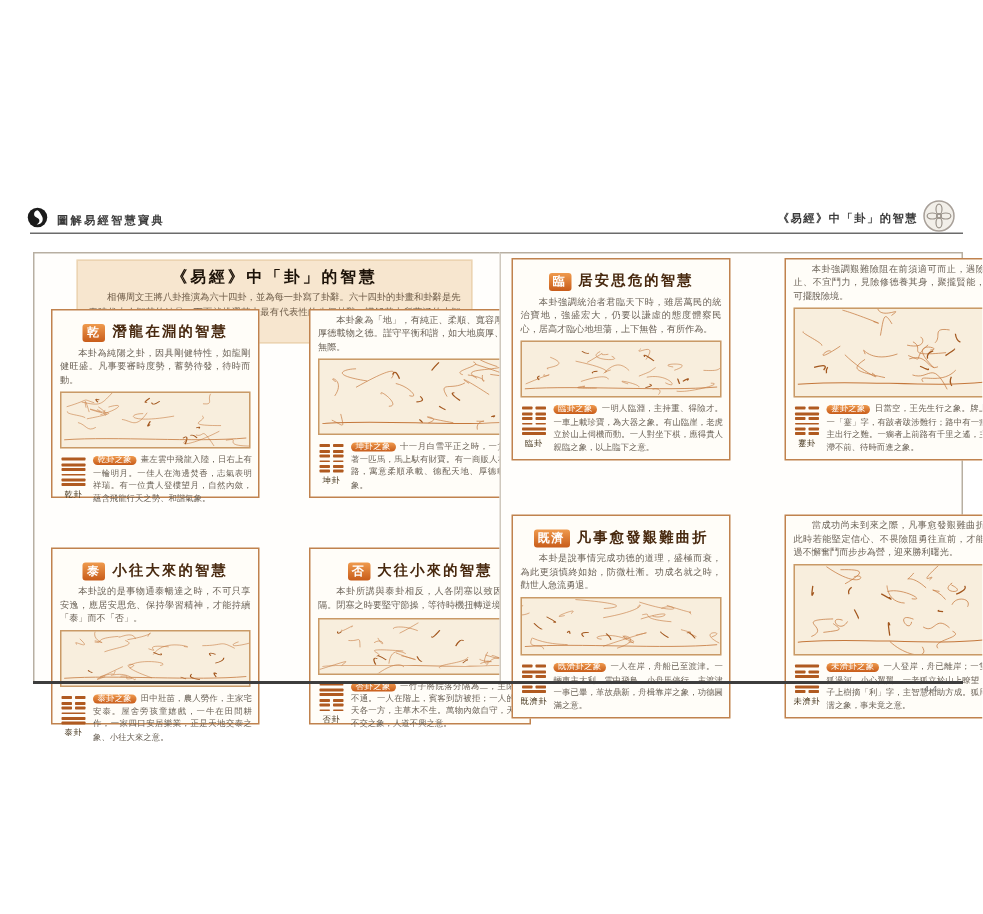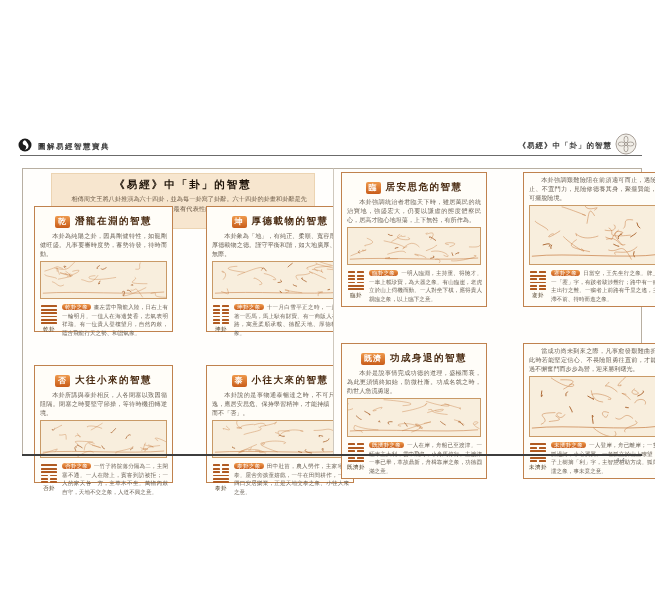--- a/index.html
+++ b/index.html
@@ -149,23 +149,20 @@
                 <div class="hex-line yang">
                   <div class="bar"></div>
                 </div>
               </div>
         <div class="hex-name">乾卦</div>
       </div>
       <p class="caption"><span class="cap-label">乾卦之象</span><span>畫左雲中飛龍入陸，日右上有一輪明月。一佳人在海邊焚香，志氣表明祥瑞。有一位貴人登樓望月，自然內斂，蘊含飛龍行天之勢、和諧氣象。</span></p>
     </div>
   </div>
         <div class="panel">
-    <div class="panel-header">
-      <span class="badge">坤</span><span class="panel-title">厚德載物的智慧</span>
-    </div>
     <p class="panel-body">本卦象為「地」，有純正、柔順、寬容厚行、厚德載物之德。謹守平衡和諧，如大地廣厚、無邊無際。</p>
     <div class="panel-illust">
             <svg viewBox="0 0 140 60" preserveAspectRatio="none">
               <path d="M11.318329903978054 17.703275034293554 C 3.904749657064471 12.789780521262003, 18.94624485596708 15.117163923182446, 10.593878600823047 29.374408436213997" fill="none" stroke="#c4773b" stroke-width="0.6" opacity="0.85"></path>
               <path d="M113.53060699588477 12.258967764060356 C 112.1736111111111 22.206241426611797, 121.16812414266118 15.25886488340192, 103.35313786008228 12.220293209876544" fill="none" stroke="#c4773b" stroke-width="0.6" opacity="0.85"></path>
               <path d="M118.91160836762688 11.736471193415639 C 133.85811042524006 14.239986282578876, 137.75214334705075 14.297685185185184, 108.33461934156378 3.4118569958847758" fill="none" stroke="#c4773b" stroke-width="0.6" opacity="0.85"></path>
               <path d="M101.28849451303155 18.7036865569273 C 92.04466735253773 25.039163237311385, 82.27854938271605 16.87560013717421, 88.87165637860082 29.912062757201646" fill="none" stroke="#c4773b" stroke-width="0.6" opacity="0.85"></path>
               <path d="M43.00694444444445 28.024811385459532 C 40.560442386831284 22.307475994513027, 57.58684842249657 37.70865912208505, 48.297582304526756 37.79498456790124" fill="none" stroke="#c4773b" stroke-width="0.6" opacity="0.85"></path>
               <path d="M109.3756001371742 49.97145061728395 C 121.75111454046638 50.6375171467764, 107.9980281207133 47.36476337448559, 109.9457304526749 56.91247427983539" fill="none" stroke="#c4773b" stroke-width="0.6" opacity="0.85"></path>
               <path d="M99.77717764060357 12.000394375857338 C 90.92532578875172 8.844101508916324, 114.87011316872429 4.708110425240054, 107.14943415637862 1.5608281893004108" fill="none" stroke="#c4773b" stroke-width="0.6" opacity="0.85"></path>
@@ -216,20 +213,83 @@
                   <div class="bar"></div>
                 </div>
               </div>
         <div class="hex-name">坤卦</div>
       </div>
       <p class="caption"><span class="cap-label">坤卦之象</span><span>十一月白雪平正之時，一貴人牽著一匹馬，馬上馱有財寶。有一商販人在前引路，寓意柔順承載、德配天地、厚德載物之象。</span></p>
     </div>
   </div>
         <div class="panel">
     <div class="panel-header">
+      <span class="badge">泰</span><span class="panel-title">小往大來的智慧</span>
+    </div>
+    <p class="panel-body">本卦說的是事物通泰暢達之時，不可只享安逸，應居安思危、保持學習精神，才能持續「泰」而不「否」。</p>
+    <div class="panel-illust">
+            <svg viewBox="0 0 140 60" preserveAspectRatio="none">
+              <path d="M47.60052297668038 9.974382716049384 C 57.2480281207133 15.164368998628259, 40.178197873799725 18.018621399176958, 32.04989711934156 22.555761316872427" fill="none" stroke="#c4773b" stroke-width="0.6" opacity="0.85"></path>
+              <path d="M64.48358196159123 5.707030178326475 C 65.6814986282579 -2.184602194787379, 72.79102366255145 3.2878943758573396, 49.253600823045275 9.093004115226336" fill="none" stroke="#c4773b" stroke-width="0.6" opacity="0.85"></path>
+              <path d="M132.18968621399176 11.497290809327847 C 123.7034465020576 15.380006858710562, 126.92648319615913 20.73823731138546, 155.34619341563786 5.901851851851852" fill="none" stroke="#c4773b" stroke-width="0.6" opacity="0.85"></path>
+              <path d="M11.583033264746227 14.505658436213992 C 5.881772976680381 7.117455418381343, 24.68334190672153 23.159773662551444, 13.661008230452673 8.167489711934156" fill="none" stroke="#c4773b" stroke-width="0.6" opacity="0.85"></path>
+              <path d="M50.935228052126206 40.41114540466392 C 63.08067558299041 34.509224965706444, 31.864068930041157 32.97225651577503, 67.53137860082305 51.51954732510288" fill="none" stroke="#c4773b" stroke-width="0.6" opacity="0.85"></path>
+              <path d="M73.70306069958848 37.855727023319616 C 83.57175925925927 34.59235253772291, 56.86372599451303 29.33617969821674, 50.2906378600823 38.69876543209877" fill="none" stroke="#c4773b" stroke-width="0.6" opacity="0.85"></path>
+              <path d="M42.97295096021948 5.555452674897119 C 40.81181412894376 9.292764060356653, 52.89218964334705 -2.0694444444444446, 55.27211934156378 8.223662551440327" fill="none" stroke="#c4773b" stroke-width="0.6" opacity="0.85"></path>
+              <path d="M32.57205932784636 50.07822359396433 C 17.88725994513031 58.75860768175582, 33.529706790123456 47.397359396433465, 45.80915637860082 39.05720164609053" fill="none" stroke="#c4773b" stroke-width="0.6" opacity="0.85"></path>
+              <path d="M24.846064814814817 10.28823731138546 C 38.62525720164609 14.69358710562414, 21.615783607681756 12.452640603566529, 25.235082304526756 -0.7265432098765423" fill="none" stroke="#c4773b" stroke-width="0.6" opacity="0.85"></path>
+              <path d="M55.10360939643347 52.45709876543209 C 55.371484910836756 57.69029492455418, 51.471407750342934 43.66430041152263, 36.883230452674894 48.724279835390945" fill="none" stroke="#c4773b" stroke-width="0.6" opacity="0.85"></path>
+              <path d="M52.72740912208505 52.04159807956104 C 43.43458504801097 54.56354595336077, 54.45460390946502 47.89653635116598, 44.086934156378604 49.705967078189296" fill="none" stroke="#c4773b" stroke-width="0.6" opacity="0.85"></path>
+              <path d="M28.952031893004115 50.12815500685871 C 42.19727366255144 43.68371056241427, 37.84932270233196 51.42095336076818, 40.1795267489712 43.62592592592593" fill="none" stroke="#c4773b" stroke-width="0.6" opacity="0.85"></path>
+              <path d="M91.30834190672154 16.543930041152265 C 102.89411865569272 20.31004801097394, 77.08766289437585 5.694341563786011, 68.49434156378601 25.669341563786013" fill="none" stroke="#c4773b" stroke-width="0.6" opacity="0.85"></path>
+              <path d="M24.734610768175582 11.63460219478738 C 33.055984224965705 13.924039780521262, 21.30542695473251 7.803120713305901, 42.364711934156375 5.465843621399177" fill="none" stroke="#c4773b" stroke-width="0.6" opacity="0.85"></path>
+              <path d="M129.3542952674897 18.7088134430727 C 117.62114197530863 9.562722908093274, 122.2310099451303 15.574451303155001, 105.12397119341563 15.75617283950617" fill="none" stroke="#c4773b" stroke-width="0.6" opacity="0.85"></path>
+              <path d="M64.92048182441701 19.149279835390946 C 76.713048696845 25.152023319615907, 56.40762174211248 13.35401234567901, 80.10545267489712 17.058847736625516" fill="none" stroke="#c4773b" stroke-width="0.6" opacity="0.85"></path>
+              <path d="M115.93261316872429 47.084327846364886 q -3.9474022633744856 -3.2102880658436215 -0.4123542524005481 3.6515946502057606" fill="none" stroke="#a2561d" stroke-width="0.9"></path>
+              <path d="M88.91718106995884 50.55521262002743 q 3.0297067901234556 1.6992798353909464 4.127203360768176 2.0769547325102877" fill="none" stroke="#a2561d" stroke-width="0.9"></path>
+              <path d="M74.12397119341563 24.285356652949243 q 2.1364454732510287 3.8310699588477366 -5.46286865569273 -1.1828703703703702" fill="none" stroke="#a2561d" stroke-width="0.9"></path>
+              <path d="M111.55298353909464 26.94142661179698 q -3.293852880658436 -4.814917695473251 3.484096364883401 -1.4612139917695472" fill="none" stroke="#a2561d" stroke-width="0.9"></path>
+              <path d="M121.20421810699588 29.19008916323731 q 0.07214506172839474 3.761316872427983 -6.3652349108367625 5.9085905349794245" fill="none" stroke="#a2561d" stroke-width="0.9"></path>
+              <path d="M23.077674897119344 45.6980109739369 q -4.432227366255144 -2.4402263374485598 -2.3441958161865566 -2.4067901234567897" fill="none" stroke="#a2561d" stroke-width="0.9"></path>
+              <path d="M97.17335390946502 47.13185871056241 q -3.47363683127572 4.580452674897119 6.2138803155006865 6.259310699588477" fill="none" stroke="#a2561d" stroke-width="0.9"></path>
+              <path d="M2 52 C 40 48, 100 55, 138 50" fill="none" stroke="#c4773b" stroke-width="0.7"></path>
+            </svg>
+          </div>
+    <div class="panel-footer">
+      <div class="hex-block">
+        <div class="hex-lines">
+                <div class="hex-line yin">
+                  <div class="bar"></div>
+                  <div class="bar"></div>
+                </div>
+                <div class="hex-line yin">
+                  <div class="bar"></div>
+                  <div class="bar"></div>
+                </div>
+                <div class="hex-line yin">
+                  <div class="bar"></div>
+                  <div class="bar"></div>
+                </div>
+                <div class="hex-line yang">
+                  <div class="bar"></div>
+                </div>
+                <div class="hex-line yang">
+                  <div class="bar"></div>
+                </div>
+                <div class="hex-line yang">
+                  <div class="bar"></div>
+                </div>
+              </div>
+        <div class="hex-name">泰卦</div>
+      </div>
+      <p class="caption"><span class="cap-label">泰卦之象</span><span>田中壯苗，農人勞作，主家宅安泰。屋舍旁孩童嬉戲，一牛在田間耕作，一家四口安居樂業，正是天地交泰之象、小往大來之意。</span></p>
+    </div>
+  </div>
+        <div class="panel">
+    <div class="panel-header">
       <span class="badge">否</span><span class="panel-title">大往小來的智慧</span>
     </div>
     <p class="panel-body">本卦所講與泰卦相反，人各閉塞以致因循阻隔。閉塞之時要堅守節操，等待時機扭轉逆境。</p>
     <div class="panel-illust">
             <svg viewBox="0 0 140 60" preserveAspectRatio="none">
               <path d="M83.88271604938272 54.24549039780521 C 80.59130658436214 49.538957475994515, 101.41015089163238 48.92007887517147, 103.50591563786008 41.737114197530865" fill="none" stroke="#c4773b" stroke-width="0.6" opacity="0.85"></path>
               <path d="M15.43655692729767 51.155092592592595 C 19.18938614540467 45.42455418381345, 24.413923182441707 43.316923868312756, -4.84593621399177 57.96571502057614" fill="none" stroke="#c4773b" stroke-width="0.6" opacity="0.85"></path>
               <path d="M15.467764060356652 11.258110425240055 C 13.54878257887517 16.52002743484225, 26.10082304526749 3.178789437585735, 22.357767489711932 8.391846707818928" fill="none" stroke="#c4773b" stroke-width="0.6" opacity="0.85"></path>
               <path d="M51.87757201646091 10.307630315500687 C 49.71887860082305 9.195747599451302, 57.088134430727024 5.443947187928671, 68.45036008230453 12.422916666666666" fill="none" stroke="#c4773b" stroke-width="0.6" opacity="0.85"></path>
               <path d="M58.86351165980796 52.79747942386831 C 55.60090877914952 46.71097393689986, 46.14128943758574 52.23585390946502, 36.76517489711935 65.24411008230453" fill="none" stroke="#c4773b" stroke-width="0.6" opacity="0.85"></path>
@@ -277,83 +337,20 @@
                 <div class="hex-line yin">
                   <div class="bar"></div>
                   <div class="bar"></div>
                 </div>
               </div>
         <div class="hex-name">否卦</div>
       </div>
       <p class="caption"><span class="cap-label">否卦之象</span><span>一竹子將院落分隔為二，主閉塞不通。一人在階上，賓客到訪被拒；一人的家天各一方，主草木不生。萬物內斂自守，天地不交之象，人道不興之意。</span></p>
     </div>
   </div>
-        <div class="panel">
-    <div class="panel-header">
-      <span class="badge">泰</span><span class="panel-title">小往大來的智慧</span>
-    </div>
-    <p class="panel-body">本卦說的是事物通泰暢達之時，不可只享安逸，應居安思危、保持學習精神，才能持續「泰」而不「否」。</p>
-    <div class="panel-illust">
-            <svg viewBox="0 0 140 60" preserveAspectRatio="none">
-              <path d="M47.60052297668038 9.974382716049384 C 57.2480281207133 15.164368998628259, 40.178197873799725 18.018621399176958, 32.04989711934156 22.555761316872427" fill="none" stroke="#c4773b" stroke-width="0.6" opacity="0.85"></path>
-              <path d="M64.48358196159123 5.707030178326475 C 65.6814986282579 -2.184602194787379, 72.79102366255145 3.2878943758573396, 49.253600823045275 9.093004115226336" fill="none" stroke="#c4773b" stroke-width="0.6" opacity="0.85"></path>
-              <path d="M132.18968621399176 11.497290809327847 C 123.7034465020576 15.380006858710562, 126.92648319615913 20.73823731138546, 155.34619341563786 5.901851851851852" fill="none" stroke="#c4773b" stroke-width="0.6" opacity="0.85"></path>
-              <path d="M11.583033264746227 14.505658436213992 C 5.881772976680381 7.117455418381343, 24.68334190672153 23.159773662551444, 13.661008230452673 8.167489711934156" fill="none" stroke="#c4773b" stroke-width="0.6" opacity="0.85"></path>
-              <path d="M50.935228052126206 40.41114540466392 C 63.08067558299041 34.509224965706444, 31.864068930041157 32.97225651577503, 67.53137860082305 51.51954732510288" fill="none" stroke="#c4773b" stroke-width="0.6" opacity="0.85"></path>
-              <path d="M73.70306069958848 37.855727023319616 C 83.57175925925927 34.59235253772291, 56.86372599451303 29.33617969821674, 50.2906378600823 38.69876543209877" fill="none" stroke="#c4773b" stroke-width="0.6" opacity="0.85"></path>
-              <path d="M42.97295096021948 5.555452674897119 C 40.81181412894376 9.292764060356653, 52.89218964334705 -2.0694444444444446, 55.27211934156378 8.223662551440327" fill="none" stroke="#c4773b" stroke-width="0.6" opacity="0.85"></path>
-              <path d="M32.57205932784636 50.07822359396433 C 17.88725994513031 58.75860768175582, 33.529706790123456 47.397359396433465, 45.80915637860082 39.05720164609053" fill="none" stroke="#c4773b" stroke-width="0.6" opacity="0.85"></path>
-              <path d="M24.846064814814817 10.28823731138546 C 38.62525720164609 14.69358710562414, 21.615783607681756 12.452640603566529, 25.235082304526756 -0.7265432098765423" fill="none" stroke="#c4773b" stroke-width="0.6" opacity="0.85"></path>
-              <path d="M55.10360939643347 52.45709876543209 C 55.371484910836756 57.69029492455418, 51.471407750342934 43.66430041152263, 36.883230452674894 48.724279835390945" fill="none" stroke="#c4773b" stroke-width="0.6" opacity="0.85"></path>
-              <path d="M52.72740912208505 52.04159807956104 C 43.43458504801097 54.56354595336077, 54.45460390946502 47.89653635116598, 44.086934156378604 49.705967078189296" fill="none" stroke="#c4773b" stroke-width="0.6" opacity="0.85"></path>
-              <path d="M28.952031893004115 50.12815500685871 C 42.19727366255144 43.68371056241427, 37.84932270233196 51.42095336076818, 40.1795267489712 43.62592592592593" fill="none" stroke="#c4773b" stroke-width="0.6" opacity="0.85"></path>
-              <path d="M91.30834190672154 16.543930041152265 C 102.89411865569272 20.31004801097394, 77.08766289437585 5.694341563786011, 68.49434156378601 25.669341563786013" fill="none" stroke="#c4773b" stroke-width="0.6" opacity="0.85"></path>
-              <path d="M24.734610768175582 11.63460219478738 C 33.055984224965705 13.924039780521262, 21.30542695473251 7.803120713305901, 42.364711934156375 5.465843621399177" fill="none" stroke="#c4773b" stroke-width="0.6" opacity="0.85"></path>
-              <path d="M129.3542952674897 18.7088134430727 C 117.62114197530863 9.562722908093274, 122.2310099451303 15.574451303155001, 105.12397119341563 15.75617283950617" fill="none" stroke="#c4773b" stroke-width="0.6" opacity="0.85"></path>
-              <path d="M64.92048182441701 19.149279835390946 C 76.713048696845 25.152023319615907, 56.40762174211248 13.35401234567901, 80.10545267489712 17.058847736625516" fill="none" stroke="#c4773b" stroke-width="0.6" opacity="0.85"></path>
-              <path d="M115.93261316872429 47.084327846364886 q -3.9474022633744856 -3.2102880658436215 -0.4123542524005481 3.6515946502057606" fill="none" stroke="#a2561d" stroke-width="0.9"></path>
-              <path d="M88.91718106995884 50.55521262002743 q 3.0297067901234556 1.6992798353909464 4.127203360768176 2.0769547325102877" fill="none" stroke="#a2561d" stroke-width="0.9"></path>
-              <path d="M74.12397119341563 24.285356652949243 q 2.1364454732510287 3.8310699588477366 -5.46286865569273 -1.1828703703703702" fill="none" stroke="#a2561d" stroke-width="0.9"></path>
-              <path d="M111.55298353909464 26.94142661179698 q -3.293852880658436 -4.814917695473251 3.484096364883401 -1.4612139917695472" fill="none" stroke="#a2561d" stroke-width="0.9"></path>
-              <path d="M121.20421810699588 29.19008916323731 q 0.07214506172839474 3.761316872427983 -6.3652349108367625 5.9085905349794245" fill="none" stroke="#a2561d" stroke-width="0.9"></path>
-              <path d="M23.077674897119344 45.6980109739369 q -4.432227366255144 -2.4402263374485598 -2.3441958161865566 -2.4067901234567897" fill="none" stroke="#a2561d" stroke-width="0.9"></path>
-              <path d="M97.17335390946502 47.13185871056241 q -3.47363683127572 4.580452674897119 6.2138803155006865 6.259310699588477" fill="none" stroke="#a2561d" stroke-width="0.9"></path>
-              <path d="M2 52 C 40 48, 100 55, 138 50" fill="none" stroke="#c4773b" stroke-width="0.7"></path>
-            </svg>
-          </div>
-    <div class="panel-footer">
-      <div class="hex-block">
-        <div class="hex-lines">
-                <div class="hex-line yin">
-                  <div class="bar"></div>
-                  <div class="bar"></div>
-                </div>
-                <div class="hex-line yin">
-                  <div class="bar"></div>
-                  <div class="bar"></div>
-                </div>
-                <div class="hex-line yin">
-                  <div class="bar"></div>
-                  <div class="bar"></div>
-                </div>
-                <div class="hex-line yang">
-                  <div class="bar"></div>
-                </div>
-                <div class="hex-line yang">
-                  <div class="bar"></div>
-                </div>
-                <div class="hex-line yang">
-                  <div class="bar"></div>
-                </div>
-              </div>
-        <div class="hex-name">泰卦</div>
-      </div>
-      <p class="caption"><span class="cap-label">泰卦之象</span><span>田中壯苗，農人勞作，主家宅安泰。屋舍旁孩童嬉戲，一牛在田間耕作，一家四口安居樂業，正是天地交泰之象、小往大來之意。</span></p>
-    </div>
-  </div>
       </div>
   </div>
 
   <div class="page page-right">
     <div class="grid grid-right" id="grid-right">
         <div class="panel">
     <div class="panel-header">
       <span class="badge">臨</span><span class="panel-title">居安思危的智慧</span>
     </div>
     <p class="panel-body">本卦強調統治者君臨天下時，雖居萬民的統治寶地，強盛宏大，仍要以謙虛的態度體察民心，居高才臨心地坦蕩，上下無咎，有所作為。</p>
@@ -472,21 +469,21 @@
                   <div class="bar"></div>
                 </div>
               </div>
         <div class="hex-name">蹇卦</div>
       </div>
       <p class="caption"><span class="cap-label">蹇卦之象</span><span>日當空，王先生行之象。牌上有一「蹇」字，有跛者跋涉難行；路中有一瘸，主出行之難。一瘸者上前路有千里之遙，主停滯不前、待時而進之象。</span></p>
     </div>
   </div>
         <div class="panel">
     <div class="panel-header">
-      <span class="badge">既濟</span><span class="panel-title">功成身退的智慧</span>
+      <span class="badge">既濟</span><span class="panel-title">凡事愈發艱難曲折</span>
     </div>
     <p class="panel-body">本卦是說事情完成功德的道理，盛極而衰，為此更須慎終如始，防微杜漸。功成名就之時，勸世人急流勇退。</p>
     <div class="panel-illust">
             <svg viewBox="0 0 140 60" preserveAspectRatio="none">
               <path d="M5.293681412894376 15.601028806584361 C -2.69230109739369 21.411899862825788, -12.43008401920439 15.42736625514403, 0.7860082304526728 7.643878600823044" fill="none" stroke="#c4773b" stroke-width="0.6" opacity="0.85"></path>
               <path d="M30.201431755829905 18.395404663923184 C 16.728823731138547 23.47033607681756, 42.528420781893004 7.4620713305898505, 34.65637860082305 16.329269547325104" fill="none" stroke="#c4773b" stroke-width="0.6" opacity="0.85"></path>
               <path d="M81.85815329218106 10.062208504801099 C 82.77546296296295 2.220130315500686, 91.97252229080931 11.38155006858711, 57.4156378600823 20.841820987654323" fill="none" stroke="#c4773b" stroke-width="0.6" opacity="0.85"></path>
               <path d="M123.35026577503429 41.31748971193416 C 108.90440672153635 31.587208504801097, 129.11209705075444 40.864814814814814, 112.39711934156378 33.70005144032922" fill="none" stroke="#c4773b" stroke-width="0.6" opacity="0.85"></path>
               <path d="M98.50492969821673 10.72914951989026 C 108.20207475994512 3.7197187928669404, 117.52739197530863 20.55384087791495, 82.93415637860082 3.8669238683127567" fill="none" stroke="#c4773b" stroke-width="0.6" opacity="0.85"></path>
               <path d="M119.66782407407406 17.161385459533605 C 114.49562757201645 10.32136488340192, 130.05791323731137 21.164677640603564, 102.36008230452674 7.41651234567901" fill="none" stroke="#c4773b" stroke-width="0.6" opacity="0.85"></path>

